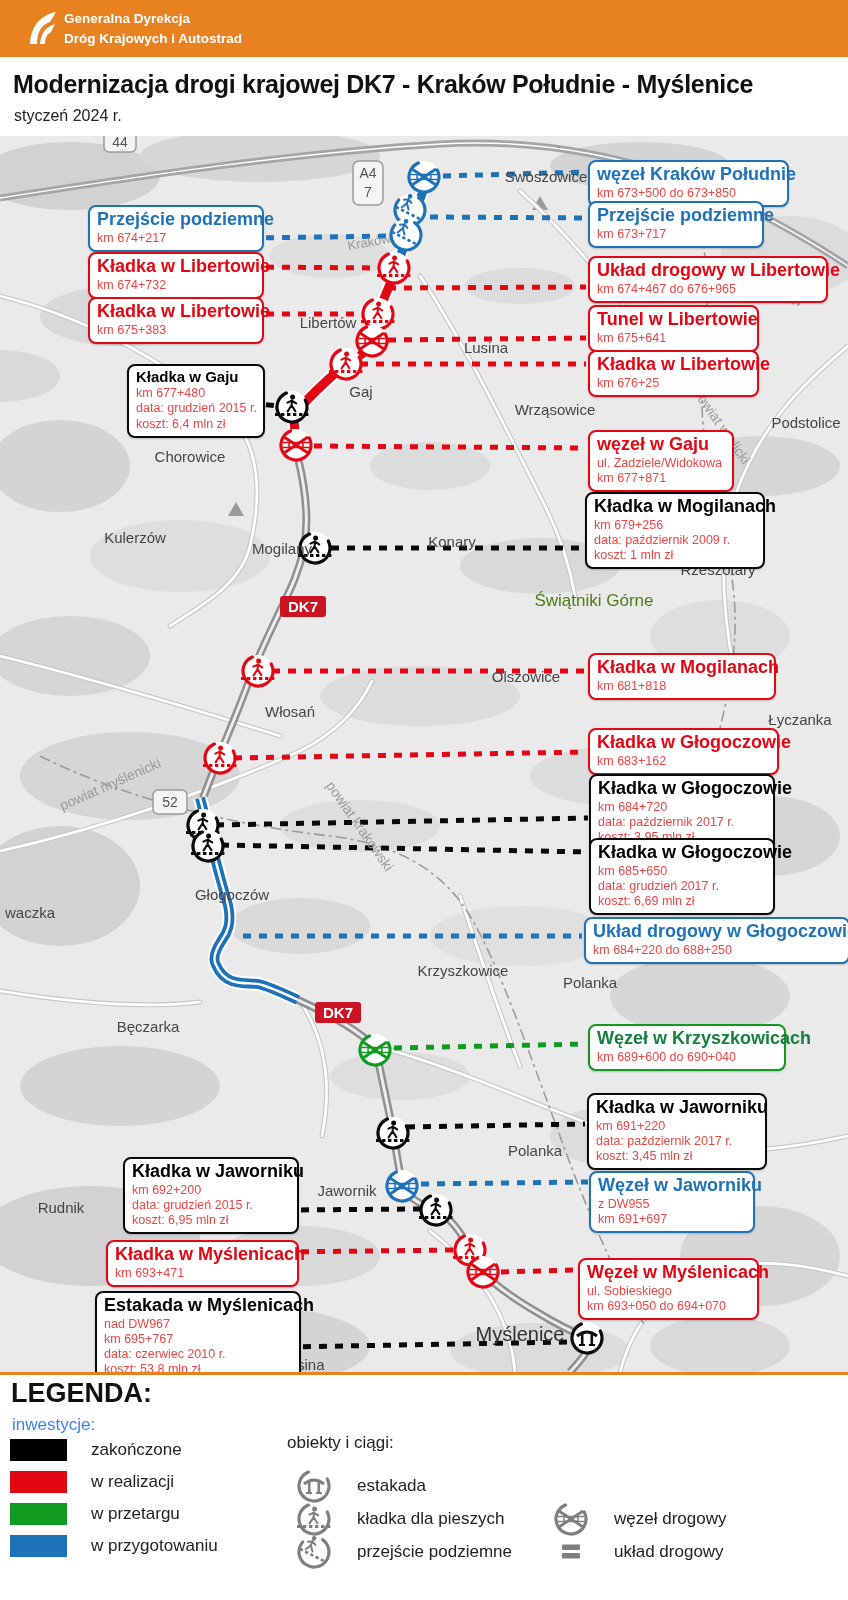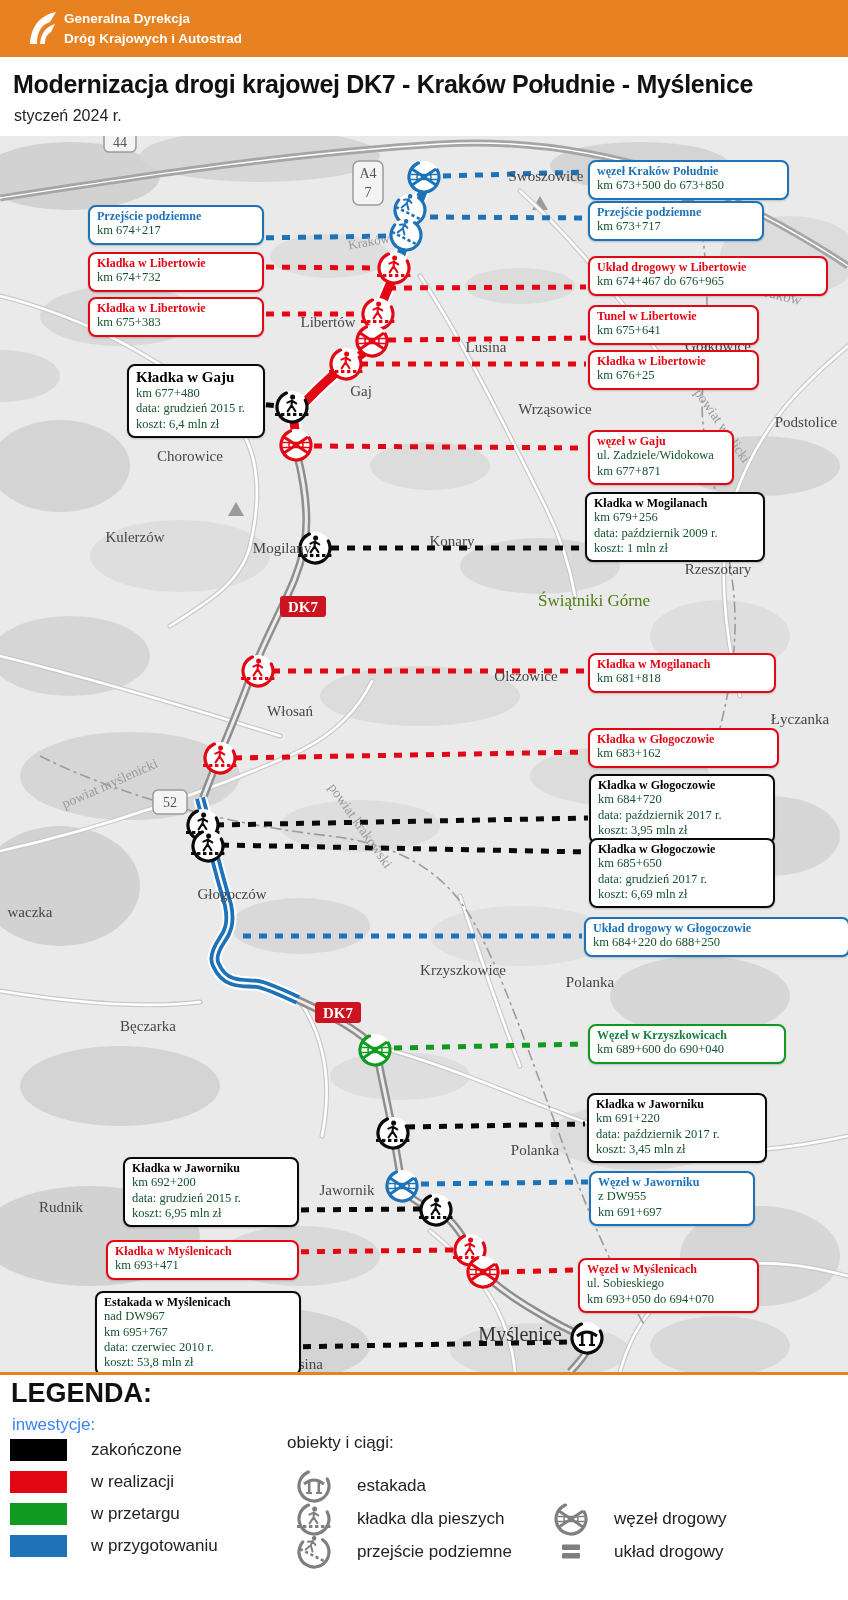--- a/index.html
+++ b/index.html
@@ -8,31 +8,31 @@
   
   #hdr{position:absolute;left:0;top:0;width:848px;height:57px;background:#e8811f;}
   #hdr .logo{position:absolute;left:26px;top:8px;}
   #hdr .orgname{position:absolute;left:64px;top:9px;color:#fff;font-weight:bold;
                 font-size:13.5px;line-height:1.45;}
   #titleblock{position:absolute;left:0;top:57px;width:848px;height:79px;background:#fff;}
   #titleblock h1{margin:0;position:absolute;left:13px;top:13px;font-size:25px;color:#111;
                  font-weight:bold;letter-spacing:-0.3px;white-space:nowrap;}
   #titleblock .sub{position:absolute;left:14px;top:50px;font-size:16px;color:#222;}
   
-  #map{position:absolute;left:0;top:136px;width:848px;height:1236px;background:#eaeaea;overflow:hidden;font-family:Liberation Serif, serif;}
+  #map{position:absolute;left:0;top:136px;width:848px;height:1236px;background:#eaeaea;overflow:hidden;}
   #map svg{position:absolute;left:0;top:0;}
   .tw{position:absolute;color:#454545;font-size:15px;white-space:nowrap;transform:translate(-50%,-50%);z-index:2;}
   .tw.big{font-size:17px;color:#4d7c0f;}
   .tw.huge{font-size:20px;color:#303030;}
   .tw.dim{color:#9a9a9a;}
   
   .co{position:absolute;background:#fff;border:2.5px solid #000;border-radius:8px;
       padding:2px 7px 4px 7px;z-index:3;box-shadow:0 1px 2px rgba(0,0,0,.2);white-space:nowrap;}
-  .co-t{font-weight:bold;font-size:12px;line-height:1.2;color:#000;}
-  .co-l{font-size:12.5px;line-height:1.22;color:#14532d;}
+  .co-t{font-weight:bold;font-size:18px;line-height:1.2;color:#000;}
+  .co-l{font-size:12.5px;line-height:1.22;color:#ef4444;}
   .co.red{border-color:#e30613;}  .co.red .co-t{color:#e30613;}
   .co.blue{border-color:#1d72b8;} .co.blue .co-t{color:#1d72b8;}
   .co.green{border-color:#109b20;}.co.green .co-t{color:#15803d;}
   .co.black{border-color:#0a0a0a;}.co.black .co-t{color:#000;}
   
   .ic-red{color:#e30613;} .ic-blue{color:#1d72b8;} .ic-black{color:#0a0a0a;}
   .ic-green{color:#109b20;} .ic-gray{color:#7f7f7f;}
   
   #rule{position:absolute;left:0;top:1372px;width:848px;height:3px;background:#e8811f;}
   #legend{position:absolute;left:0;top:1375px;width:848px;height:225px;background:#fff;}

